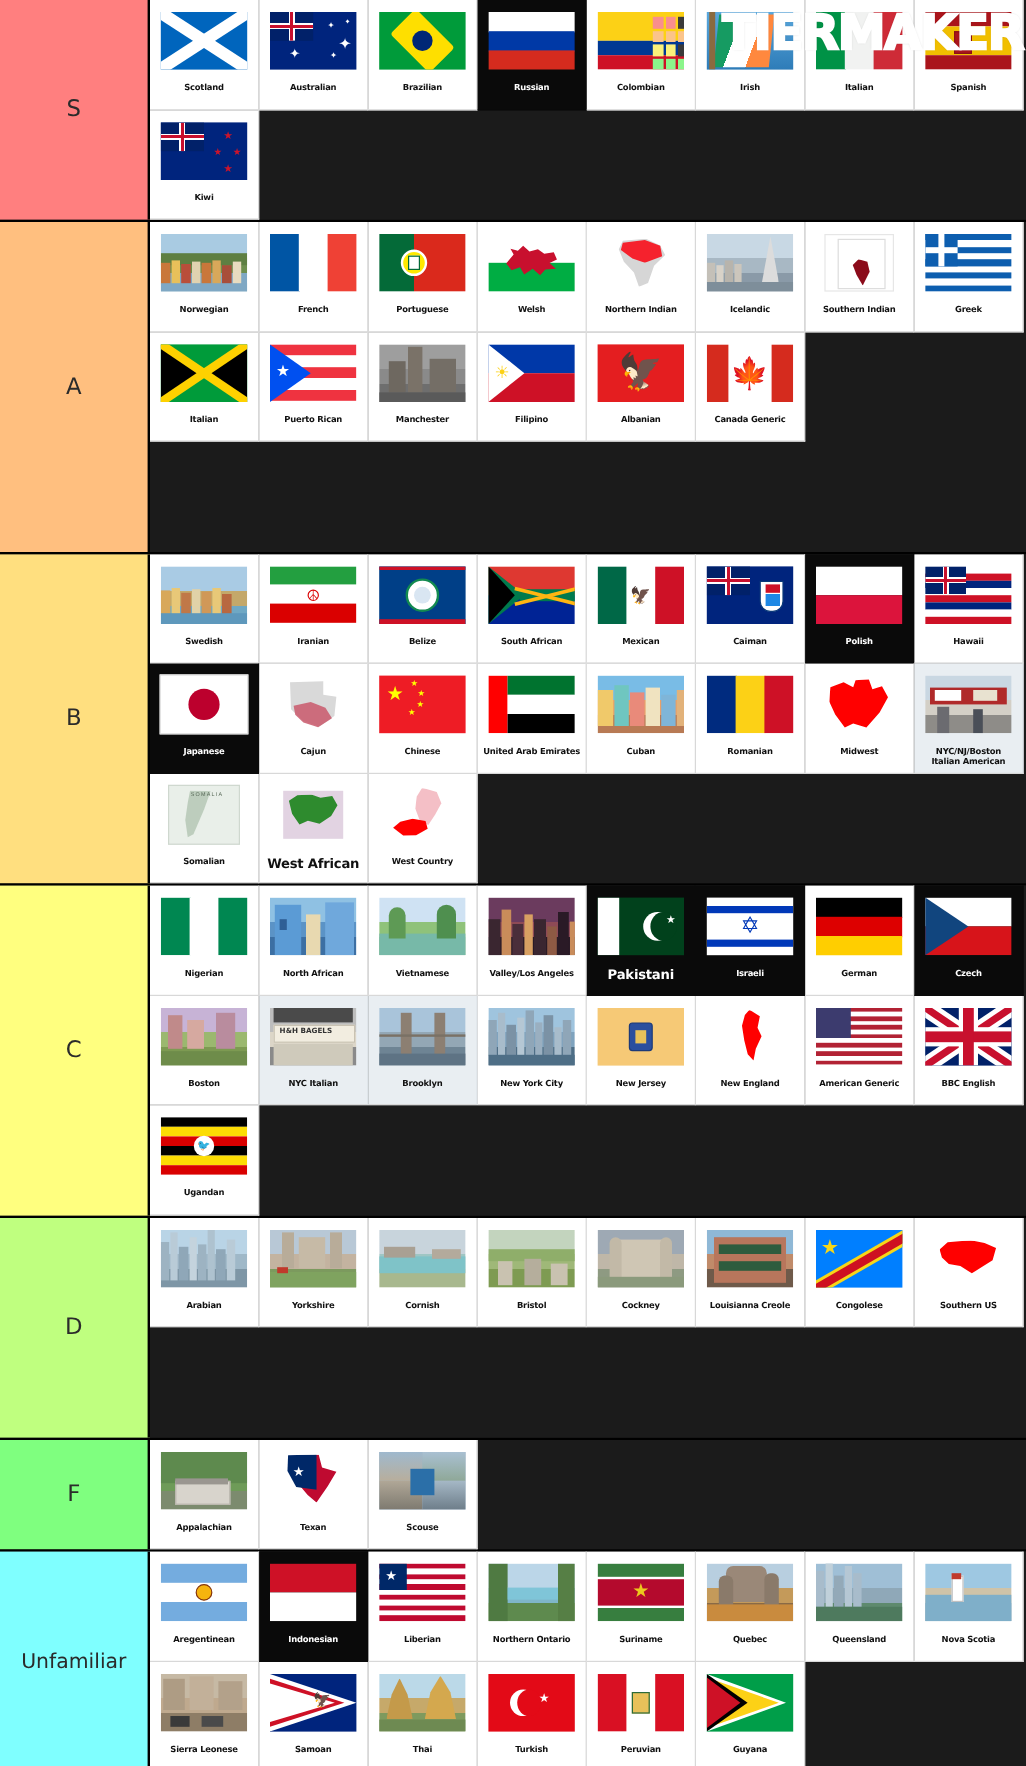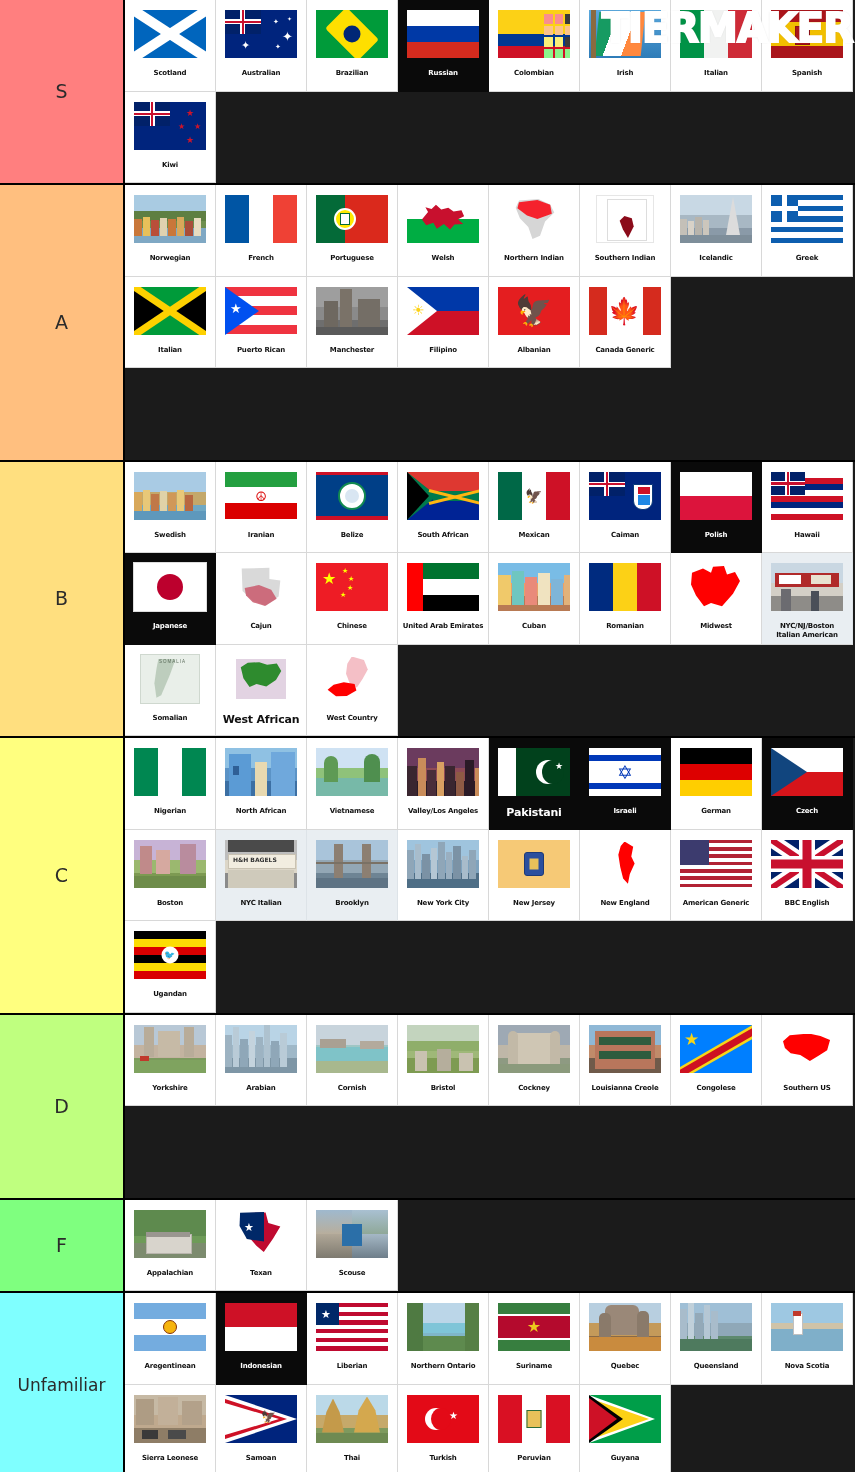--- a/index.html
+++ b/index.html
@@ -299,40 +299,40 @@
             <div class="thumb">
               <div class="art" style="width:56px;height:46px;position:relative;overflow:hidden;background:#fff;">
                 <div style="position:absolute;left:8px;top:3px;width:42px;height:40px;background:#d6d6d6;clip-path:polygon(12% 4%,58% 0%,86% 14%,96% 34%,74% 56%,62% 92%,44% 100%,34% 70%,14% 48%,4% 22%);"></div>
                 <div style="position:absolute;left:9px;top:4px;width:40px;height:22px;background:#F5222D;clip-path:polygon(10% 10%,56% 0%,88% 22%,92% 62%,56% 86%,30% 70%,6% 38%);"></div>
               </div>
             </div>
             <div class="cap">Northern Indian</div>
           </div>
           <div class="cell">
             <div class="thumb">
-              <div class="art" style="width:56px;height:46px;position:relative;overflow:hidden;background:#fff;border:1px solid #e6e6e6;">
-                <div style="position:absolute;left:10px;top:3px;width:38px;height:40px;border:1px solid #ddd;"></div>
-                <div style="position:absolute;left:22px;top:20px;width:16px;height:22px;background:#8B0B1A;clip-path:polygon(34% 0%,80% 10%,92% 48%,56% 100%,24% 60%,4% 22%);"></div>
-              </div>
-            </div>
-            <div class="cap">Southern Indian</div>
-          </div>
-          <div class="cell">
-            <div class="thumb">
               <div class="art" style="width:72px;height:48px;position:relative;overflow:hidden;">
                 <div style="position:absolute;inset:0;background:linear-gradient(to bottom,#C8D8E4 0%,#C8D8E4 42%,#A8B8C4 42%,#A8B8C4 68%,#8A9AA8 68%,#8A9AA8 100%)"></div>
                 <div style="position:absolute;left:46px;top:2px;width:14px;height:38px;background:#DCDCDC;clip-path:polygon(50% 0%,100% 100%,0% 100%);"></div>
                 <div style="position:absolute;left:0px;bottom:8px;width:7px;height:16px;background:#C4C0B8;"></div>
                 <div style="position:absolute;left:8px;bottom:8px;width:6px;height:14px;background:#D8D2C8;"></div>
                 <div style="position:absolute;left:15px;bottom:8px;width:7px;height:18px;background:#B8B4AC;"></div>
                 <div style="position:absolute;left:23px;bottom:8px;width:6px;height:15px;background:#CCC6BC;"></div>
                 <div style="position:absolute;left:0;bottom:0;width:100%;height:8px;background:#7E8E9A;"></div>
               </div>
             </div>
             <div class="cap">Icelandic</div>
+          </div>
+          <div class="cell">
+            <div class="thumb">
+              <div class="art" style="width:56px;height:46px;position:relative;overflow:hidden;background:#fff;border:1px solid #e6e6e6;">
+                <div style="position:absolute;left:10px;top:3px;width:38px;height:40px;border:1px solid #ddd;"></div>
+                <div style="position:absolute;left:22px;top:20px;width:16px;height:22px;background:#8B0B1A;clip-path:polygon(34% 0%,80% 10%,92% 48%,56% 100%,24% 60%,4% 22%);"></div>
+              </div>
+            </div>
+            <div class="cap">Southern Indian</div>
           </div>
           <div class="cell">
             <div class="thumb">
               <div class="art" style="width:72px;height:48px;position:relative;overflow:hidden;background:#fff;">
                 <div style="position:absolute;left:0;top:0%;width:100%;height:11.1%;background:#0D5EAF;"></div>
                 <div style="position:absolute;left:0;top:22.2%;width:100%;height:11.1%;background:#0D5EAF;"></div>
                 <div style="position:absolute;left:0;top:44.4%;width:100%;height:11.1%;background:#0D5EAF;"></div>
                 <div style="position:absolute;left:0;top:66.6%;width:100%;height:11.1%;background:#0D5EAF;"></div>
                 <div style="position:absolute;left:0;top:88.8%;width:100%;height:11.2%;background:#0D5EAF;"></div>
                 <div style="position:absolute;left:0;top:0;width:26.6px;height:26.6px;background:#0D5EAF;"></div>
@@ -833,49 +833,49 @@
             <div class="cap">Ugandan</div>
           </div>
         </div>
       </div>
       <div class="tier-row" style="height: 185px;">
         <div class="tier-label" style="background: rgb(191, 255, 127);">D</div>
         <div class="tier-items">
           <div class="cell">
             <div class="thumb">
               <div class="art" style="width:72px;height:48px;position:relative;overflow:hidden;">
-                <div style="position:absolute;inset:0;background:linear-gradient(to bottom,#B8C8D6 0%,#B8C8D6 42%,#C3B3A0 42%,#C3B3A0 68%,#7C9A5E 68%,#7C9A5E 100%)"></div>
-                <div style="position:absolute;left:10px;top:2px;width:10px;height:30px;background:#B8AC99;"></div>
-                <div style="position:absolute;left:24px;top:6px;width:22px;height:26px;background:#C6BAA6;"></div>
-                <div style="position:absolute;left:50px;top:2px;width:10px;height:30px;background:#B8AC99;"></div>
-                <div style="position:absolute;left:0;bottom:0;width:100%;height:13px;background:#7FA35F;"></div>
-                <div style="position:absolute;left:6px;bottom:12px;width:9px;height:5px;background:#C0392B;"></div>
-              </div>
-            </div>
-            <div class="cap">Yorkshire</div>
-          </div>
-          <div class="cell">
-            <div class="thumb">
-              <div class="art" style="width:72px;height:48px;position:relative;overflow:hidden;">
                 <div style="position:absolute;inset:0;background:linear-gradient(to bottom,#B9D4E6 0%,#B9D4E6 42%,#9FB8C8 42%,#9FB8C8 68%,#7E96A6 68%,#7E96A6 100%)"></div>
                 <div style="position:absolute;left:0px;bottom:6px;width:7px;height:32px;background:#9DB3C2;"></div>
                 <div style="position:absolute;left:8px;bottom:6px;width:6px;height:40px;background:#B9CBD7;"></div>
                 <div style="position:absolute;left:15px;bottom:6px;width:8px;height:28px;background:#8FA7B8;"></div>
                 <div style="position:absolute;left:24px;bottom:6px;width:6px;height:36px;background:#C4D3DD;"></div>
                 <div style="position:absolute;left:31px;bottom:6px;width:7px;height:30px;background:#9DB3C2;"></div>
                 <div style="position:absolute;left:39px;bottom:6px;width:6px;height:42px;background:#AEC2CF;"></div>
                 <div style="position:absolute;left:46px;bottom:6px;width:8px;height:26px;background:#8FA7B8;"></div>
                 <div style="position:absolute;left:55px;bottom:6px;width:7px;height:34px;background:#B9CBD7;"></div>
               </div>
             </div>
             <div class="cap">Arabian</div>
           </div>
           <div class="cell">
             <div class="thumb">
               <div class="art" style="width:72px;height:48px;position:relative;overflow:hidden;">
+                <div style="position:absolute;inset:0;background:linear-gradient(to bottom,#B8C8D6 0%,#B8C8D6 42%,#C3B3A0 42%,#C3B3A0 68%,#7C9A5E 68%,#7C9A5E 100%)"></div>
+                <div style="position:absolute;left:10px;top:2px;width:10px;height:30px;background:#B8AC99;"></div>
+                <div style="position:absolute;left:24px;top:6px;width:22px;height:26px;background:#C6BAA6;"></div>
+                <div style="position:absolute;left:50px;top:2px;width:10px;height:30px;background:#B8AC99;"></div>
+                <div style="position:absolute;left:0;bottom:0;width:100%;height:13px;background:#7FA35F;"></div>
+                <div style="position:absolute;left:6px;bottom:12px;width:9px;height:5px;background:#C0392B;"></div>
+              </div>
+            </div>
+            <div class="cap">Yorkshire</div>
+          </div>
+          <div class="cell">
+            <div class="thumb">
+              <div class="art" style="width:72px;height:48px;position:relative;overflow:hidden;">
                 <div style="position:absolute;inset:0;background:linear-gradient(to bottom,#C8D4DC 0%,#C8D4DC 42%,#9FC6C4 42%,#9FC6C4 68%,#A8B88E 68%,#A8B88E 100%)"></div>
                 <div style="position:absolute;left:0;top:22px;width:100%;height:14px;background:#7FC3C8;"></div>
                 <div style="position:absolute;left:4px;top:14px;width:26px;height:9px;background:#A9A093;"></div>
                 <div style="position:absolute;left:44px;top:16px;width:24px;height:8px;background:#B3AA9C;"></div>
               </div>
             </div>
             <div class="cap">Cornish</div>
           </div>
           <div class="cell">
             <div class="thumb">

